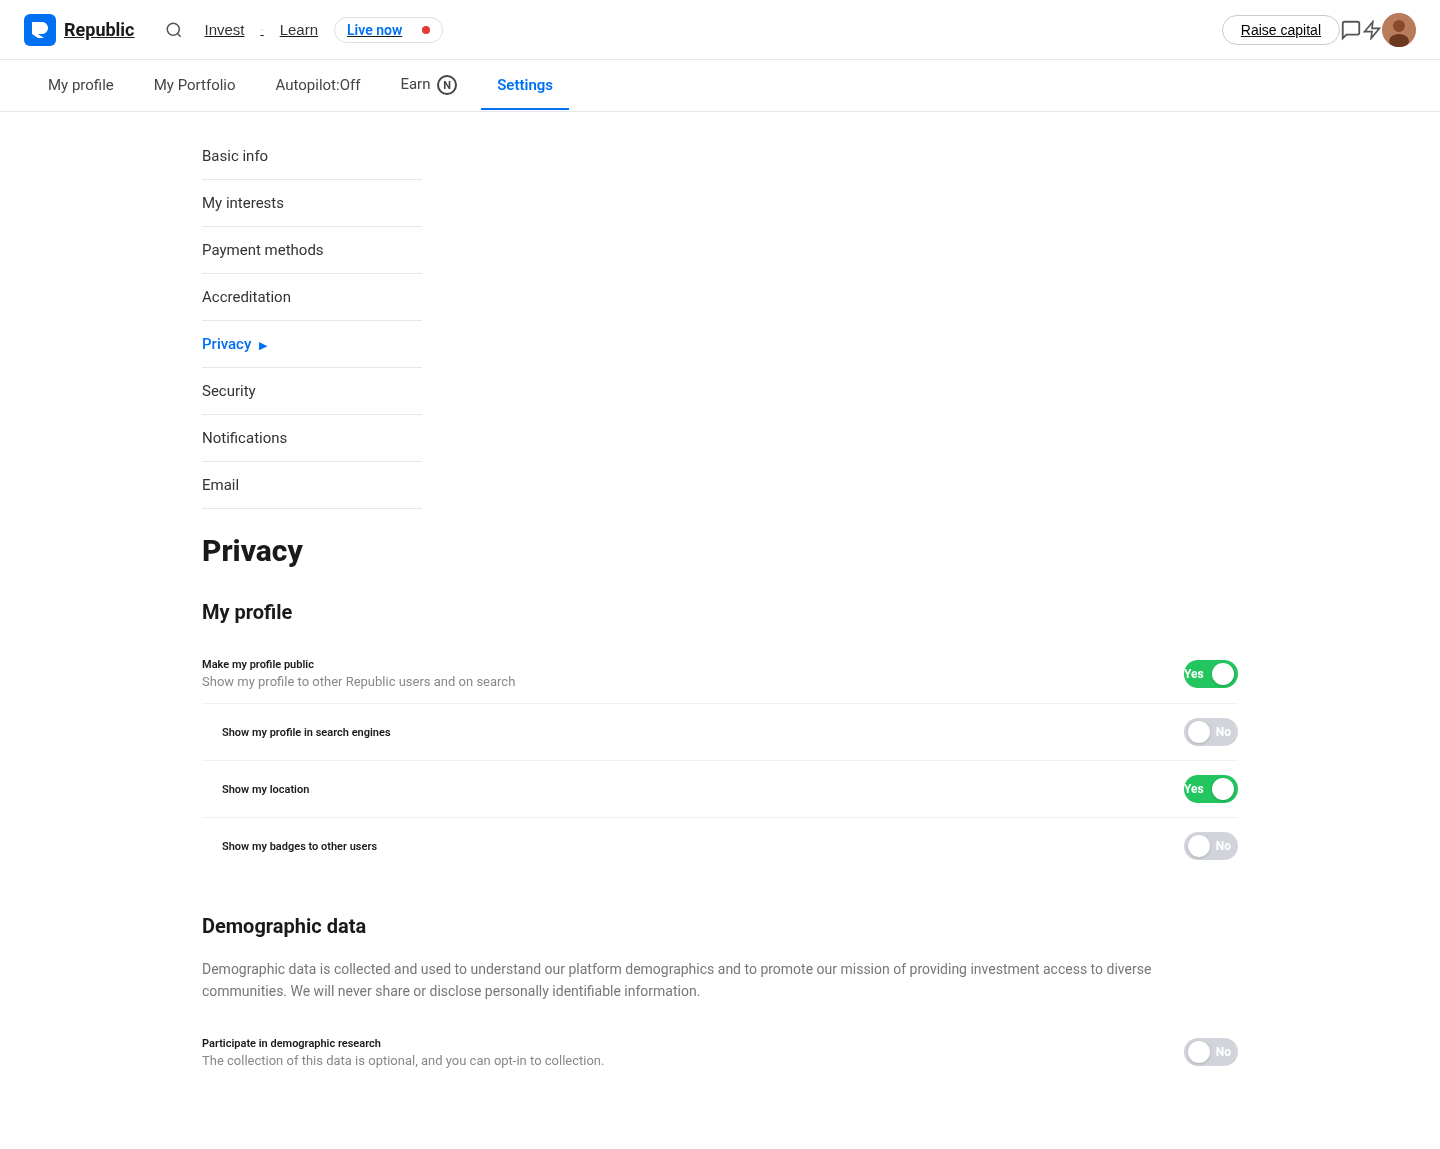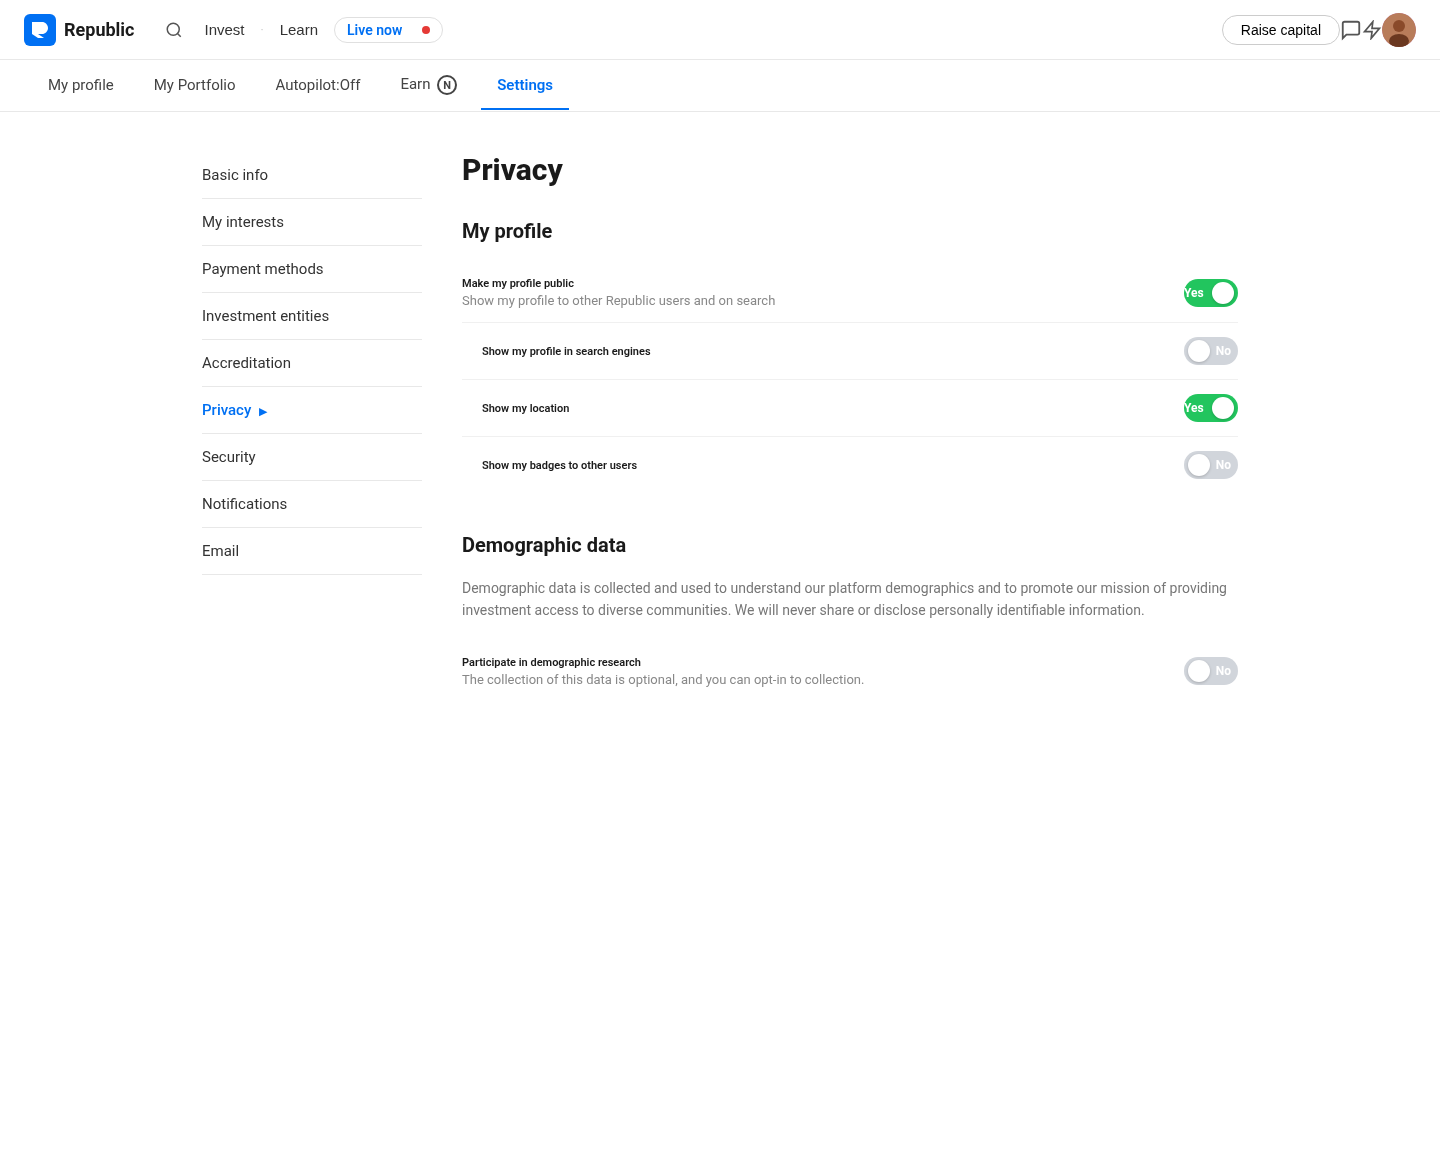--- a/index.html
+++ b/index.html
@@ -6,20 +6,21 @@
     body { font-family: -apple-system, BlinkMacSystemFont, 'Segoe UI', Roboto, sans-serif; background: #fff; color: #1a1a1a; }
 
     
     .topnav {
       display: flex;
       align-items: center;
       height: 60px;
       border-bottom: 1px solid #e8e8e8;
       padding: 0 24px;
       gap: 16px;
+      text-decoration: underline;
     }
     .logo-area {
       display: flex;
       align-items: center;
       gap: 8px;
       margin-right: 8px;
     }
     .logo-icon {
       width: 32px;
       height: 32px;
@@ -144,23 +145,24 @@
       font-size: 11px;
       font-weight: 700;
       margin-left: 3px;
       vertical-align: middle;
     }
 
     
     .page-content {
       display: flex;
       max-width: 1100px;
-      margin: 40px auto;
+      margin: 21px auto;
       padding: 0 32px;
-      gap: 40px;
+      gap: 24px;
+      flex-direction: column;
     }
 
     
     .sidebar {
       width: 220px;
       flex-shrink: 0;
     }
     .sidebar-item {
       display: block;
       padding: 14px 0;
@@ -348,21 +350,20 @@
   </a>
   <a class="subnav-item active">Settings</a>
 </nav>
 
 <div class="page-content">
 
   <aside class="sidebar">
     <a class="sidebar-item">Basic info</a>
     <a class="sidebar-item">My interests</a>
     <a class="sidebar-item">Payment methods</a>
-    <a class="sidebar-item">Investment entities</a>
     <a class="sidebar-item">Accreditation</a>
     <a class="sidebar-item active">
       <span>Privacy</span>
       <span class="privacy-arrow">▶</span>
     </a>
     <a class="sidebar-item">Security</a>
     <a class="sidebar-item">Notifications</a>
     <a class="sidebar-item">Email</a>
   </aside>
 

